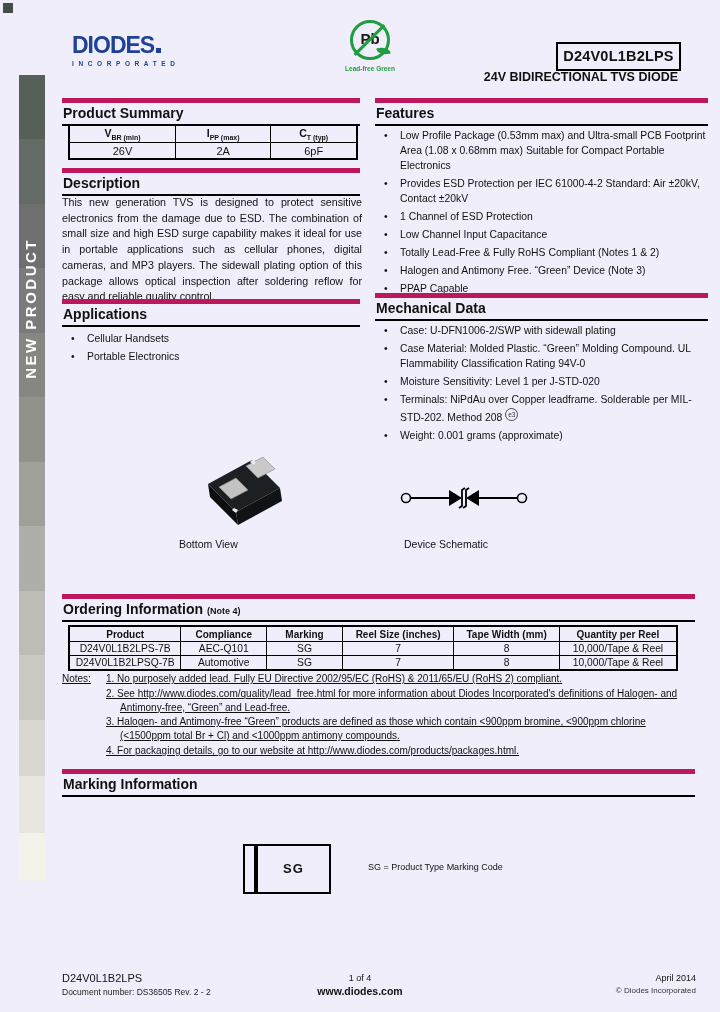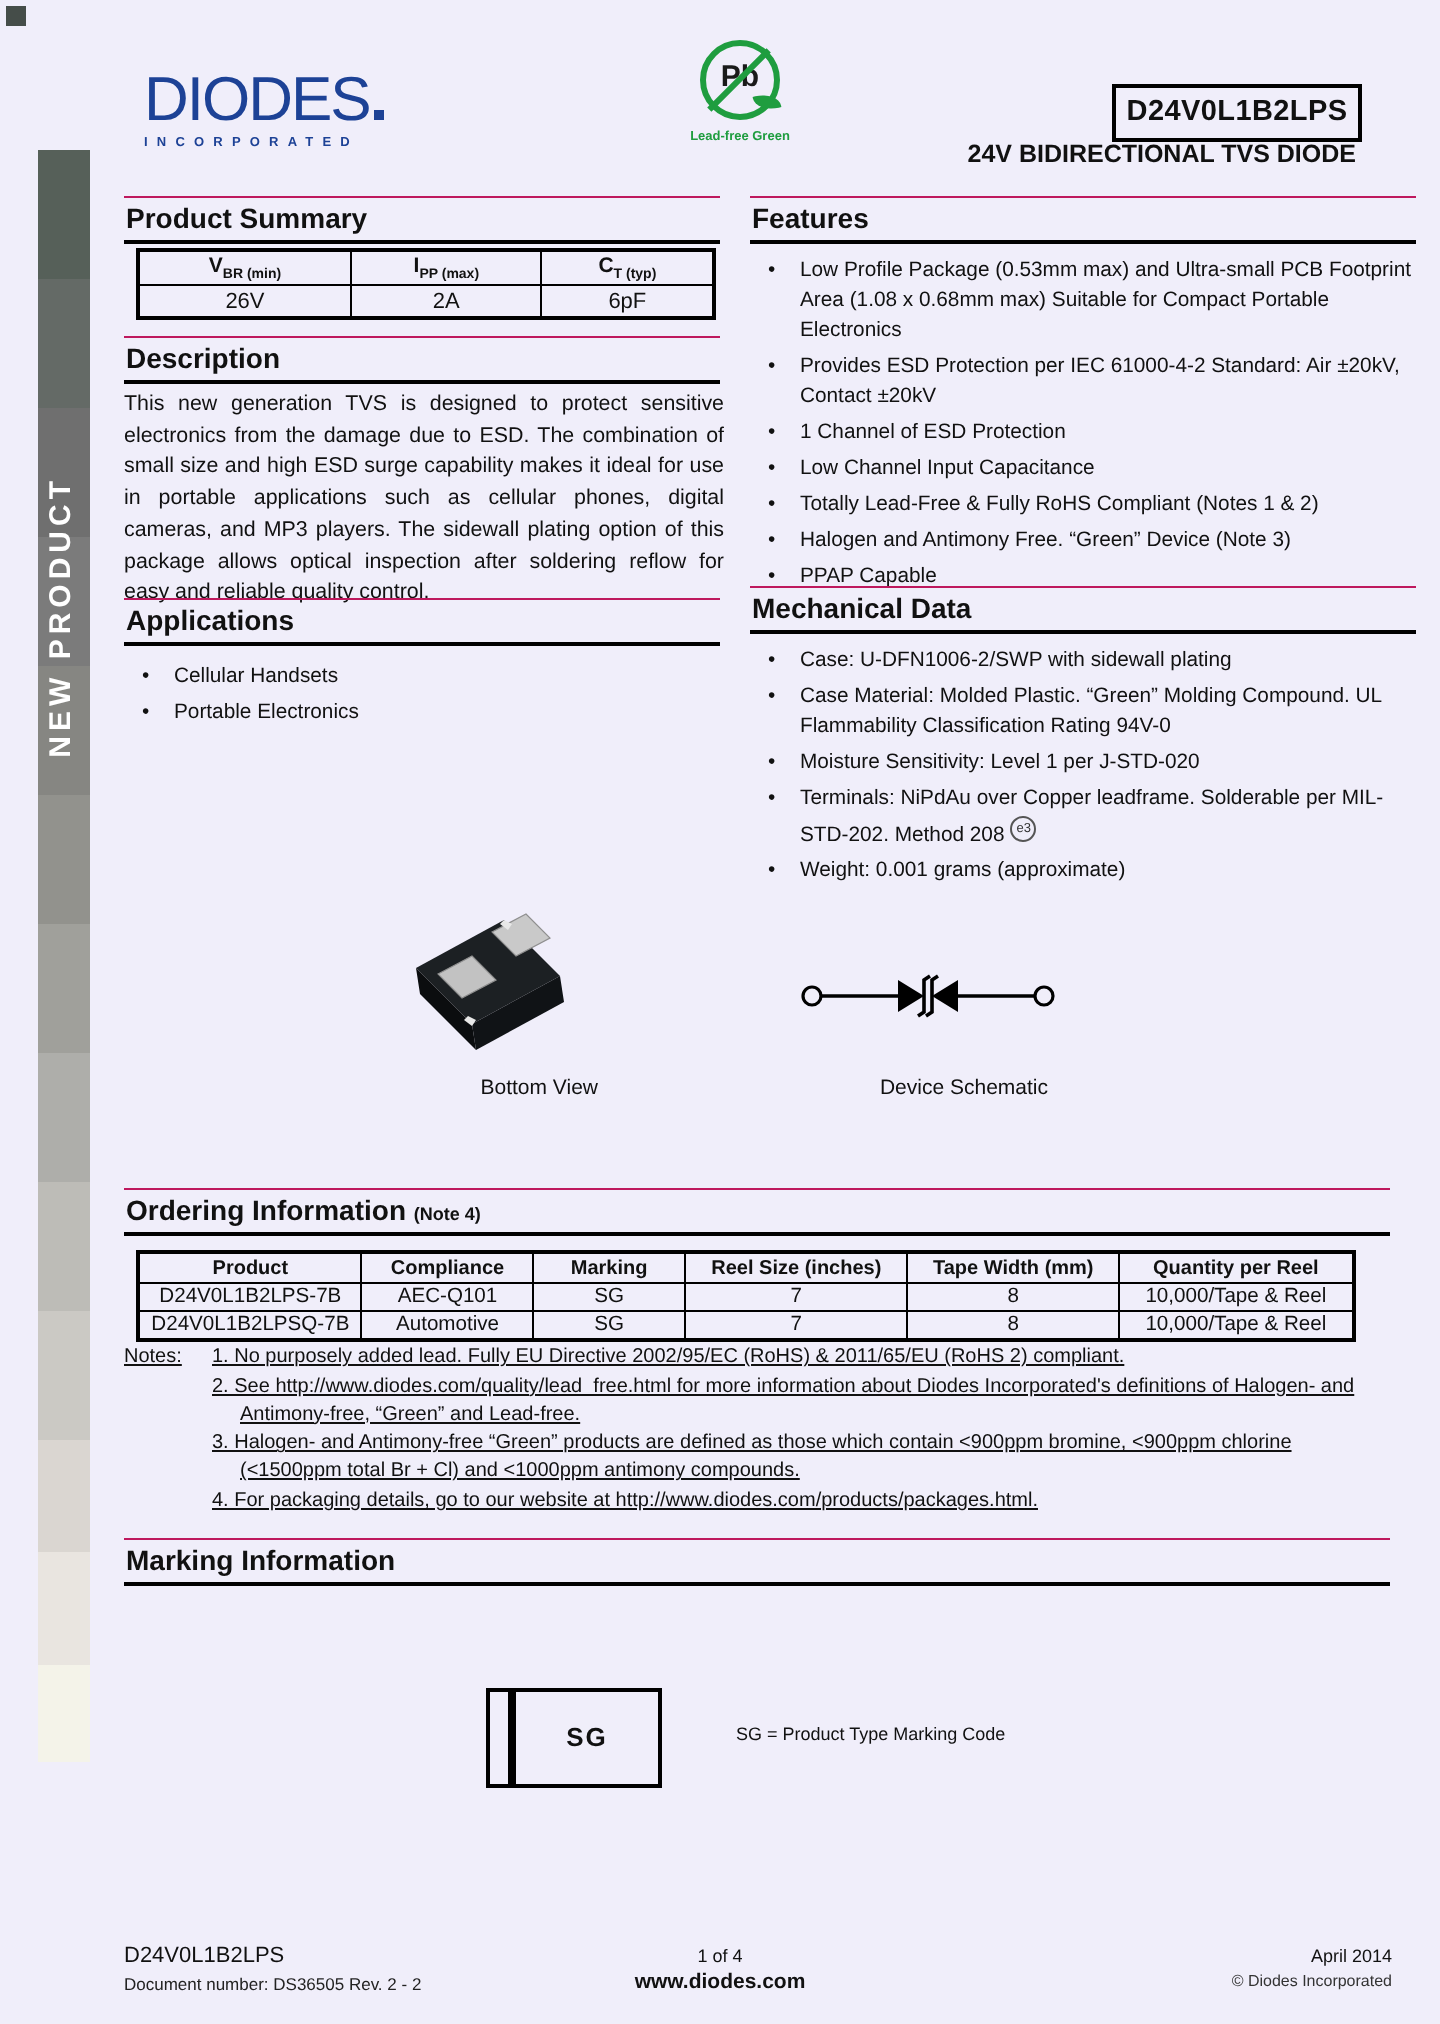--- a/index.html
+++ b/index.html
@@ -18,41 +18,41 @@
       #566059 0%,#566059 8%,#646a66 8%,#646a66 16%,#6f6f6f 16%,#6f6f6f 24%,
       #7b7b7b 24%,#7b7b7b 32%,#868682 32%,#868682 40%,#92928d 40%,#92928d 48%,
       #a0a09b 48%,#a0a09b 56%,#aeaeaa 56%,#aeaeaa 64%,#bdbcb7 64%,#bdbcb7 72%,
       #cbc9c4 72%,#cbc9c4 80%,#dad6d1 80%,#dad6d1 87%,#e9e5e0 87%,#e9e5e0 94%,
       #f4f3e9 94%,#f4f3e9 100%);}
   .newprod{left:22px;top:238px;writing-mode:vertical-rl;transform:rotate(180deg);
     font-weight:bold;font-size:15px;letter-spacing:2.5px;color:#fff;white-space:nowrap;}
 
   
   .logo{left:72px;top:34px;color:#1d4296;}
-  .logo-brand{font-size:31px;font-weight:normal;letter-spacing:-1px;line-height:1;}
+  .logo-brand{font-size:23px;font-weight:bold;letter-spacing:-1px;line-height:1;}
   .logo-dot{display:inline-block;width:5px;height:5px;background:#1d4296;margin-left:2px;}
   .logo-sub{font-size:6.5px;font-weight:bold;letter-spacing:4.6px;margin-top:3px;color:#1d4296;}
 
   .pb-wrap{left:344px;top:20px;width:52px;text-align:center;}
   .pb-circle{position:relative;width:34px;height:34px;border:3px solid #1f9d3f;border-radius:50%;
     margin:0 auto;}
   .pb-letters{position:absolute;left:0;top:7px;width:100%;text-align:center;
     font-size:15px;font-weight:bold;color:#1a1a1a;}
   .pb-slash{position:absolute;left:15px;top:-4px;width:3px;height:42px;background:#1f9d3f;
     transform:rotate(45deg);}
   .pb-leaf{position:absolute;left:24px;top:24px;width:13px;height:8px;background:#1f9d3f;
     border-radius:0 90% 0 90%;transform:rotate(-12deg);}
   .pb-caption{font-size:6.5px;font-weight:bold;color:#1f9d3f;margin-top:5px;white-space:nowrap;}
 
   .part-box{left:556px;top:42px;width:121px;height:25px;border:2px solid #000;
     font-size:14.5px;font-weight:bold;text-align:center;line-height:25px;letter-spacing:.2px;}
   .part-sub{left:378px;top:70px;width:300px;text-align:right;font-size:12.5px;font-weight:bold;}
 
   
-  .sec-head{border-top:1px solid #be185d;border-bottom:2px solid #000;
+  .sec-head{border-top:5px solid #be185d;border-bottom:2px solid #000;
     font-weight:bold;font-size:14px;padding:2px 1px 3px 1px;background:transparent;}
   .sec-note{font-weight:bold;font-size:9px;}
 
   
   table{border-collapse:collapse;}
   .ps-table{width:290px;border:2px solid #000;}
   .ps-table th,.ps-table td{border:1px solid #000;text-align:center;padding:0;}
   .ps-table th{font-size:10.5px;height:16px;}
   .ps-table td{font-size:11px;height:15px;}
   .ps-table sub{font-size:7px;}
@@ -71,21 +71,21 @@
   .e3{display:inline-block;border:1px solid #555;border-radius:50%;font-size:6.5px;
     padding:1px 2px;vertical-align:super;margin-left:3px;color:#333;}
 
   
   .notes{display:flex;font-size:10px;line-height:1.38;color:#111;text-decoration:underline;}
   .notes-label{width:44px;flex:none;}
   .notes ol{margin:0;padding:0;list-style:none;}
   .notes li{padding-left:14px;text-indent:-14px;margin-bottom:1px;}
 
   
-  .fig-caption{font-size:10.5px;text-align:right;}
+  .fig-caption{font-size:10.5px;text-align:left;}
 
   
   .mark-box{left:243px;top:844px;width:84px;height:46px;border:2px solid #000;position:absolute;}
   .mark-bar{position:absolute;left:9px;top:0;width:4px;height:100%;background:#000;}
   .mark-code{position:absolute;left:13px;top:0;right:0;bottom:0;text-align:center;
     line-height:46px;font-size:13px;font-weight:bold;letter-spacing:1px;}
   .mark-legend{left:368px;top:862px;font-size:9px;}
 
   
   .f-left{left:62px;top:972px;}

